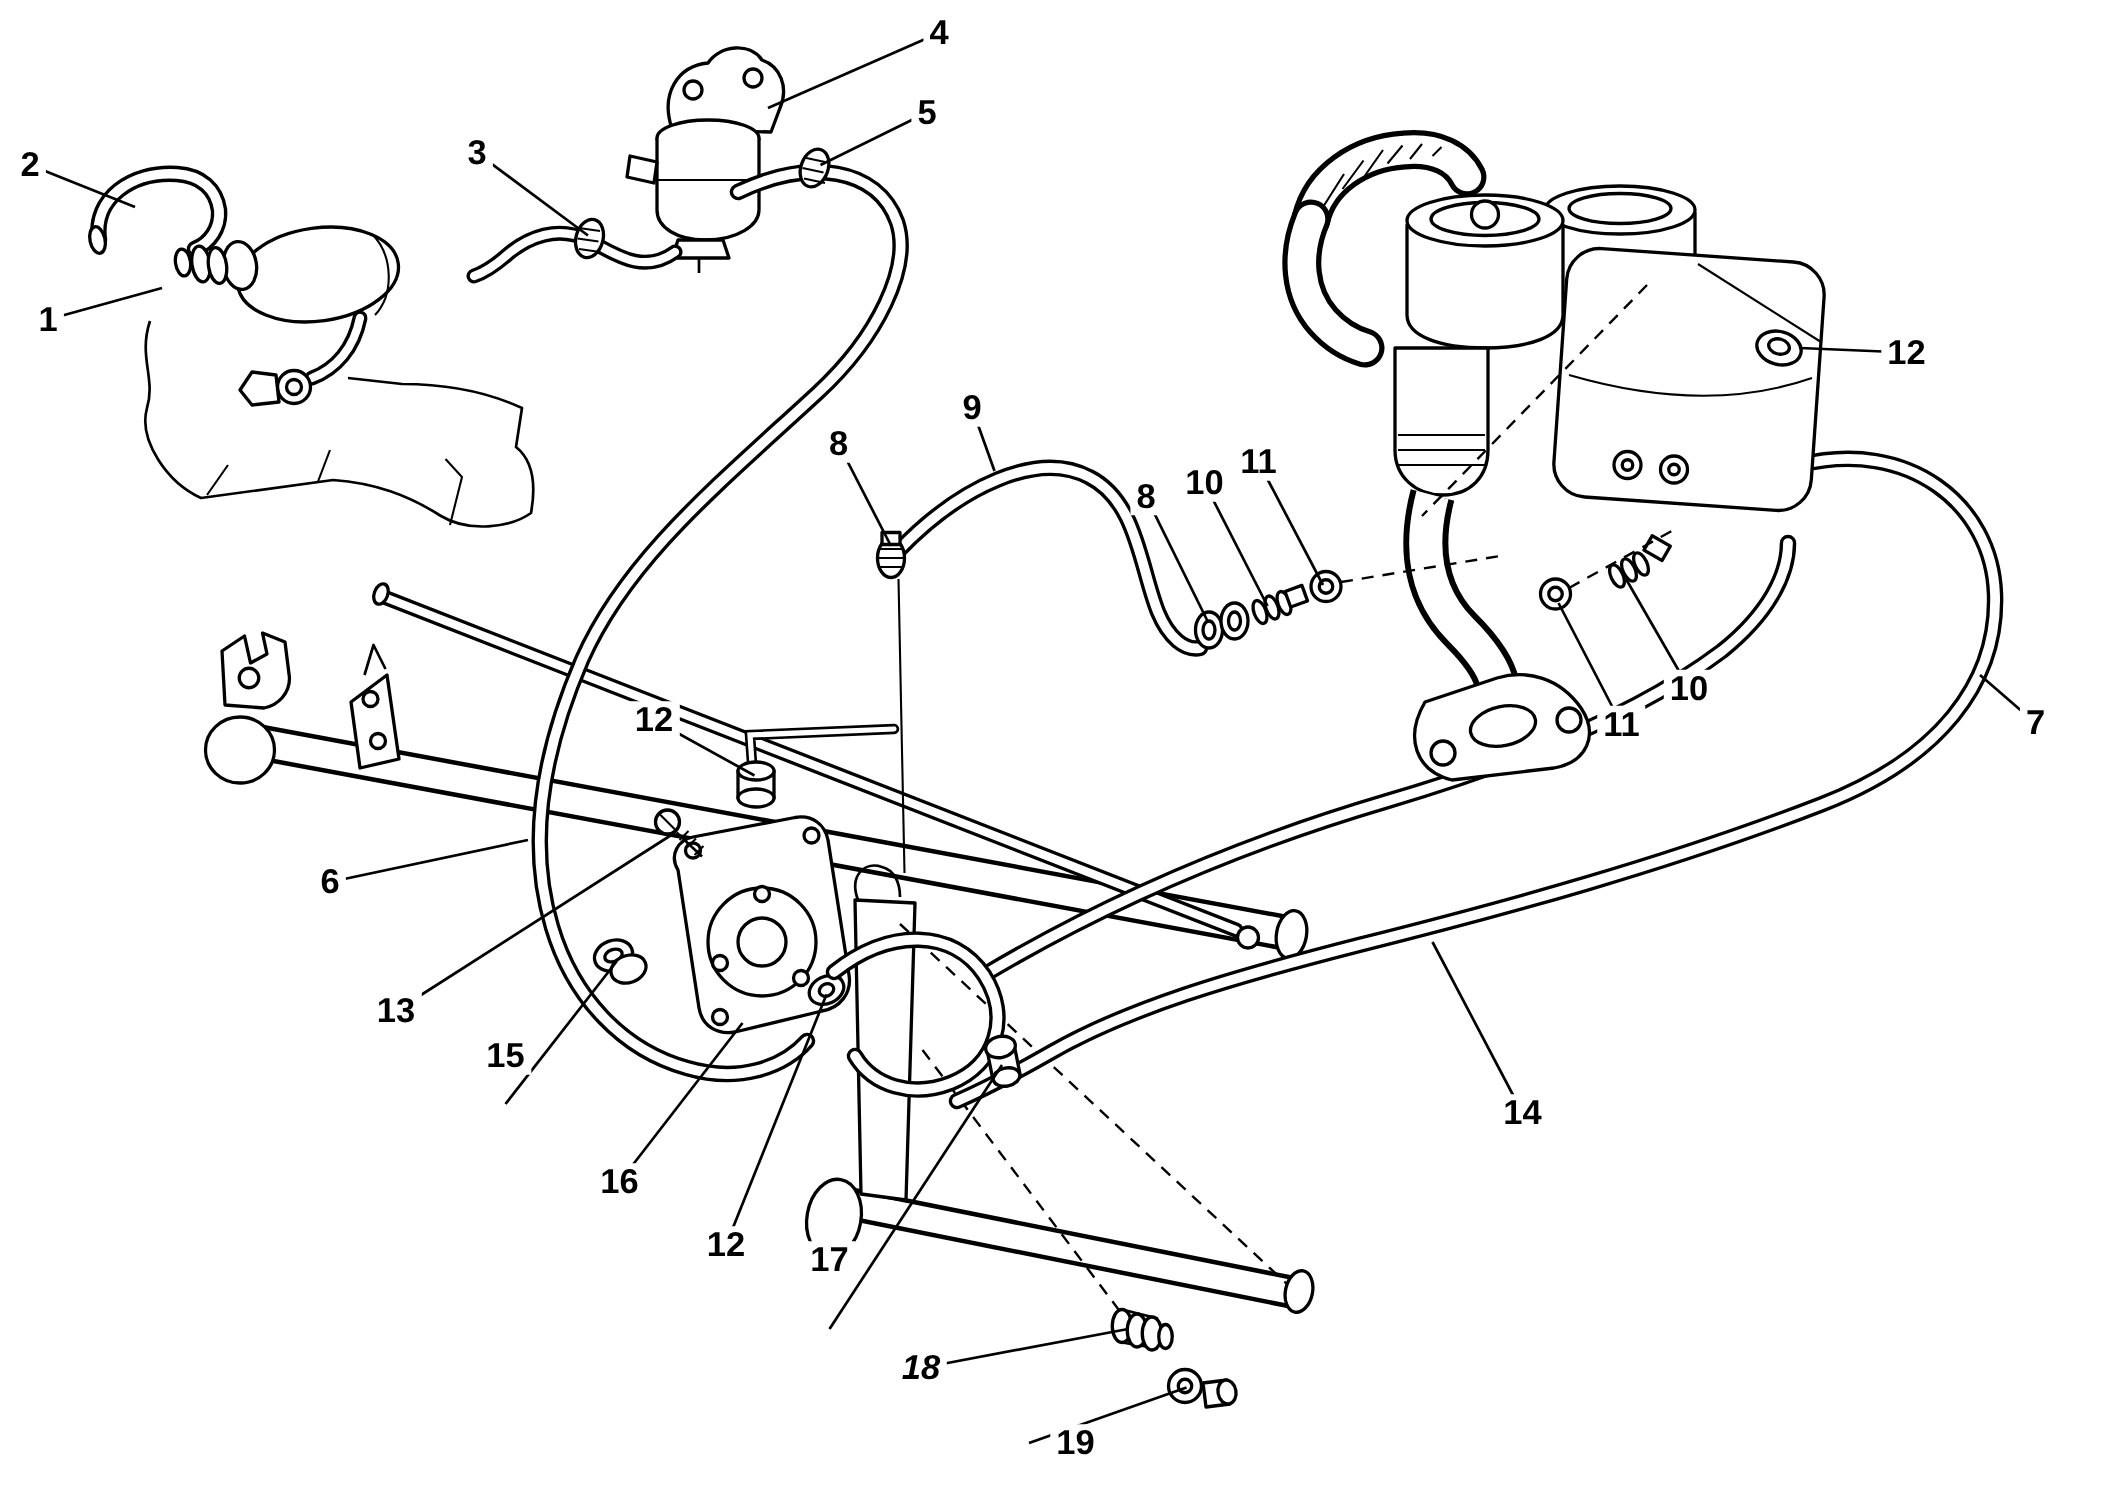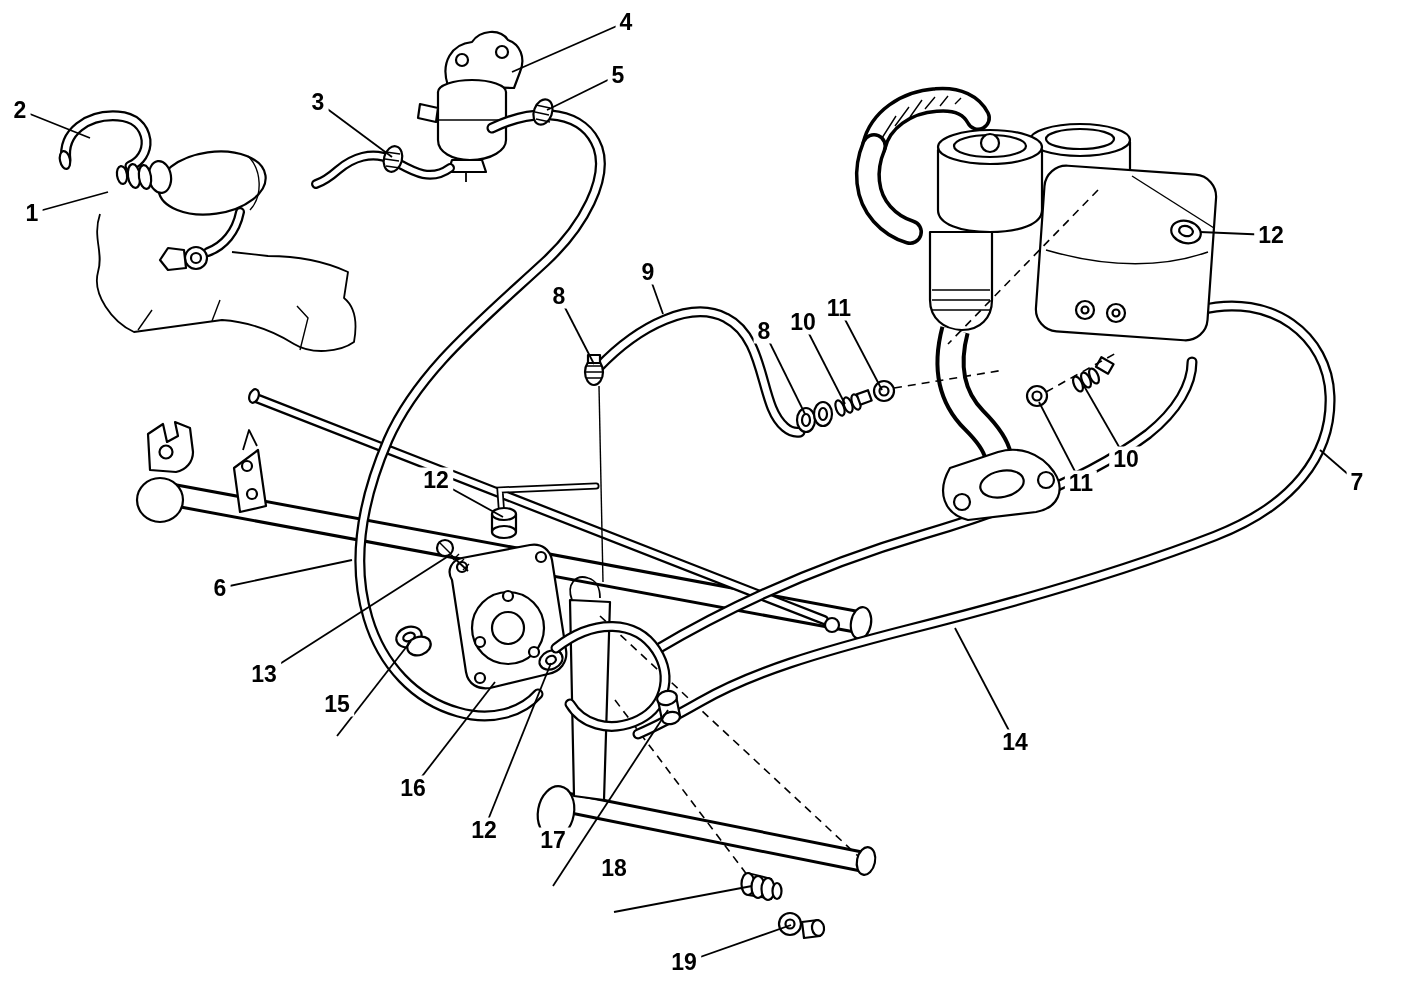--- a/index.html
+++ b/index.html
@@ -343,17 +343,17 @@
       <div class="callout" style="left: 839px; top: 308px;">11</div>
       <div class="callout" style="left: 1081px; top: 483px;">11</div>
       <div class="callout" style="left: 1271px; top: 235px;">12</div>
       <div class="callout" style="left: 436px; top: 480px;">12</div>
       <div class="callout" style="left: 484px; top: 830px;">12</div>
       <div class="callout" style="left: 1015px; top: 742px;">14</div>
       <div class="callout" style="left: 264px; top: 674px;">13</div>
       <div class="callout" style="left: 337px; top: 704px; text-align: center;">15</div>
       <div class="callout" style="left: 413px; top: 788px;">16</div>
       <div class="callout" style="left: 553px; top: 840px;">17</div>
-      <div class="callout" style="left: 614px; top: 868px;">18</div>
-      <div class="callout" style="left: 684px; top: 962px;">19</div>
+      <div class="callout" style="left: 614px; top: 912px; font-style: italic;">18</div>
+      <div class="callout" style="left: 717px; top: 962px;">19</div>
     </div>
 
 </div>
 
 </body></html>

